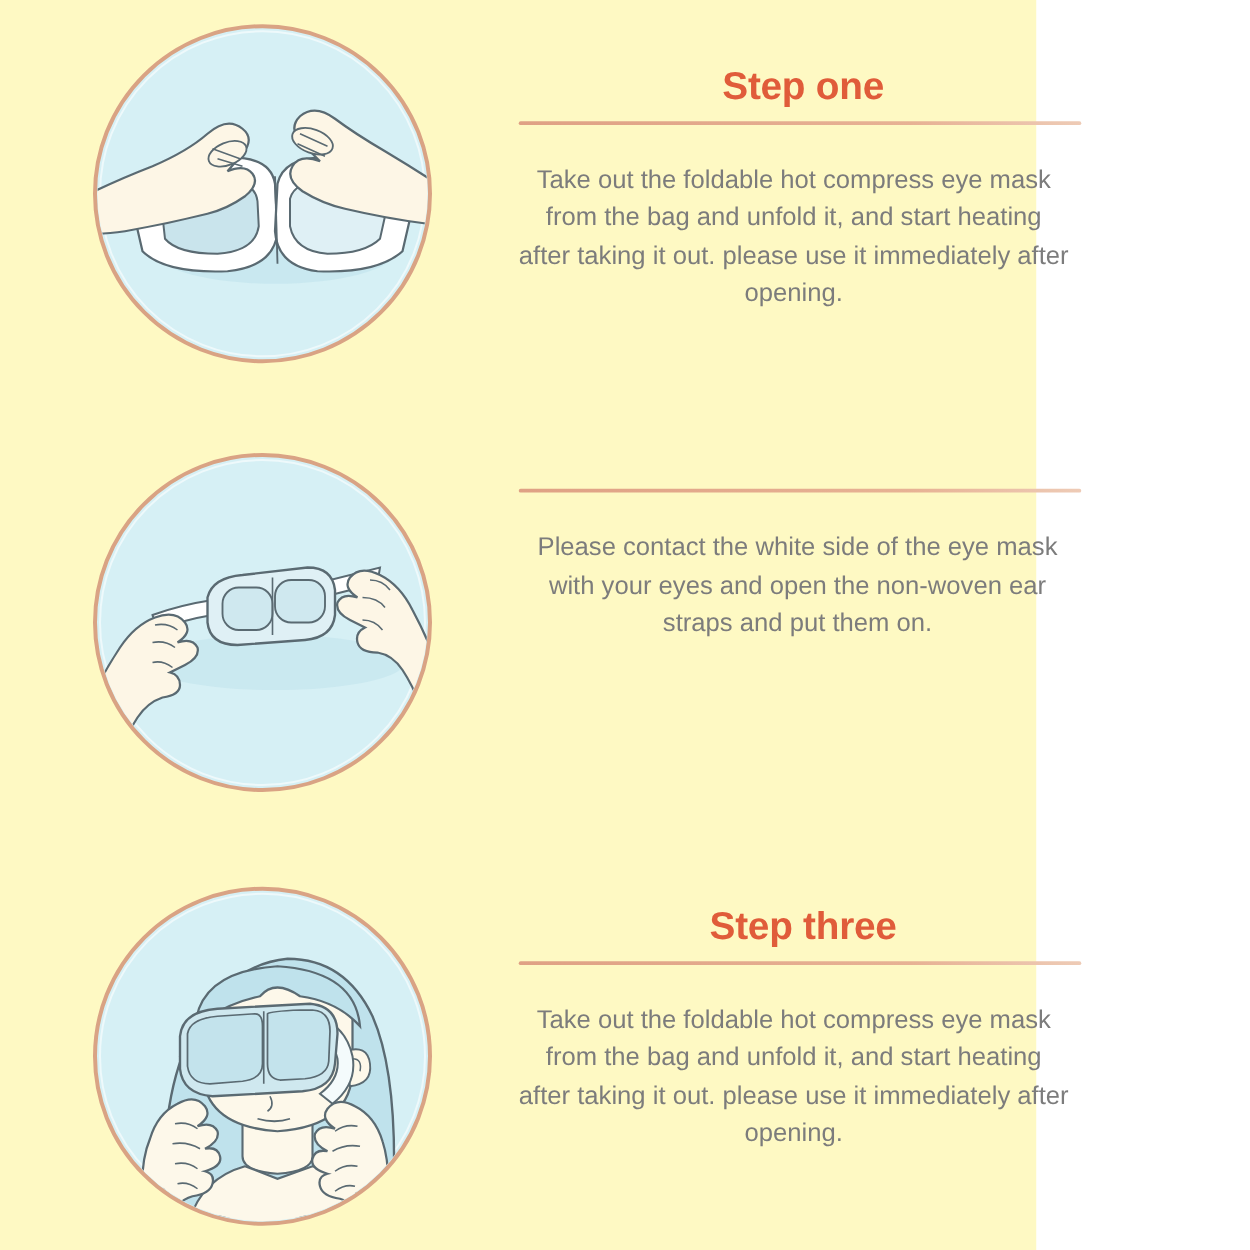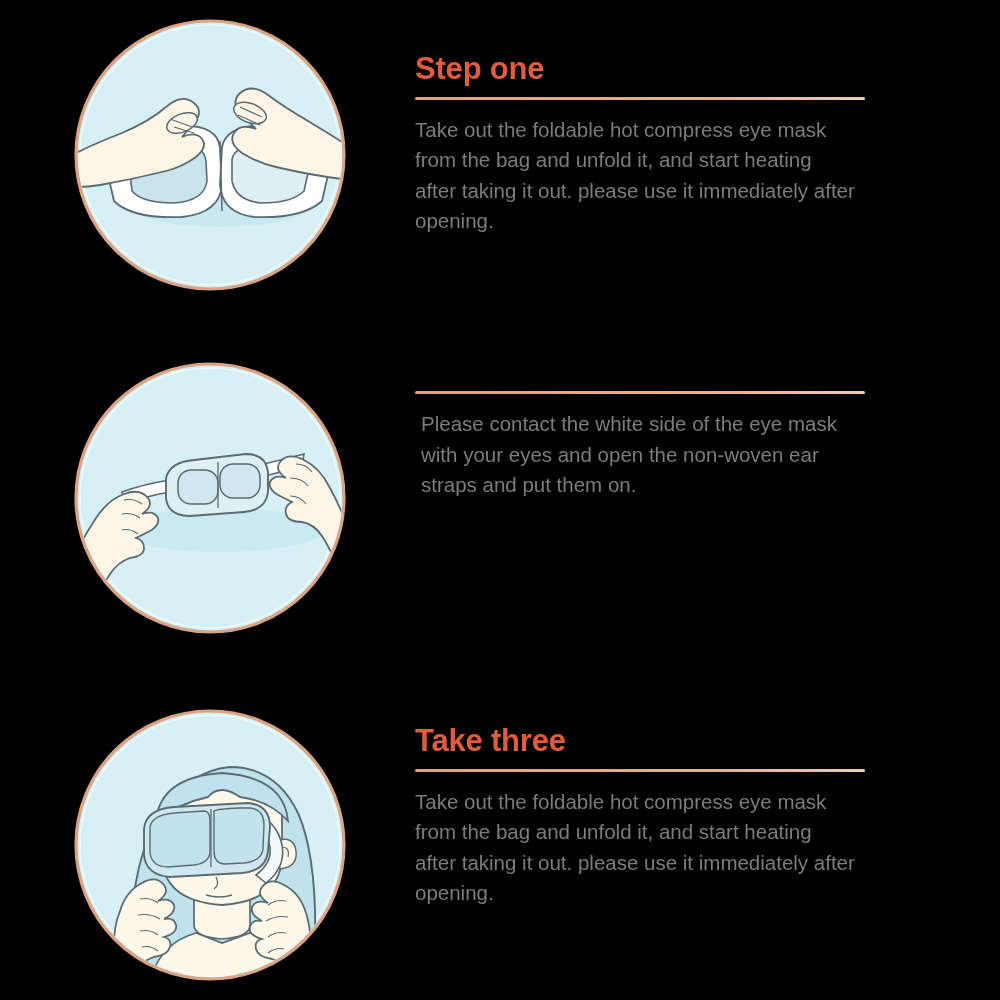--- a/index.html
+++ b/index.html
@@ -8,23 +8,24 @@
   }
   body {
     width: 1000px;
     height: 1000px;
     background: #ffffff;
     font-family: "Liberation Sans", sans-serif;
     overflow: hidden;
   }
   .page {
     position: relative;
-    width: 1000px;
+    width: 829px;
     height: 1000px;
-    background: #000000;
+    background: #fef9c3;
+    text-align: center;
   }
   .step-row {
     position: absolute;
     left: 0;
     width: 1000px;
   }
   .step-1 { top: 15px;  height: 285px; }
   .step-2 { top: 358px; height: 285px; }
   .step-3 { top: 705px; height: 285px; }
 
@@ -63,21 +64,21 @@
   }
   .divider {
     margin-top: 11px;
     width: 450px;
     height: 3px;
     background: linear-gradient(to right, #dfa184 0%, #e7b294 70%, #eecbb6 100%);
     border-radius: 2px;
   }
   .step-body {
     margin: 0;
-    padding-top: 15px;
+    padding-top: 29px;
     font-family: "Liberation Sans", sans-serif;
     font-size: 20.5px;
     line-height: 30.5px;
     color: #7c7c7c;
     width: 440px;
   }
   .body-indent { padding-left: 6px; width: 434px; }
 </style>
 </head>
 <body>
@@ -211,19 +212,19 @@
 
           <path d="M238 272 Q244 232 236 208 Q230 188 214 180 Q200 172 192 182 Q186 190 198 198
                    Q186 194 182 202 Q180 210 192 216 Q182 214 180 222 Q178 230 192 234
                    Q184 236 186 244 Q188 252 202 254 Q216 258 220 274 Z" fill="#fdf8ea" stroke="#5a6a72" stroke-width="1.8"></path>
           <path d="M216 196 Q206 194 198 200 M218 212 Q206 210 196 216 M216 228 Q206 226 198 232 M214 244 Q206 242 198 248" fill="none" stroke="#5a6a72" stroke-width="1.2"></path>
         </g>
       </svg>
     </div>
 
     <div class="text-col t3">
-      <h2 class="step-heading">Take three</h2>
+      <h2 class="step-heading">Step three</h2>
       <div class="divider"></div>
       <p class="step-body">Take out the foldable hot compress eye mask from the bag and unfold it, and start heating after taking it out. please use it immediately after opening.</p>
     </div>
   </div>
 
 </div>
 
 </body></html>

